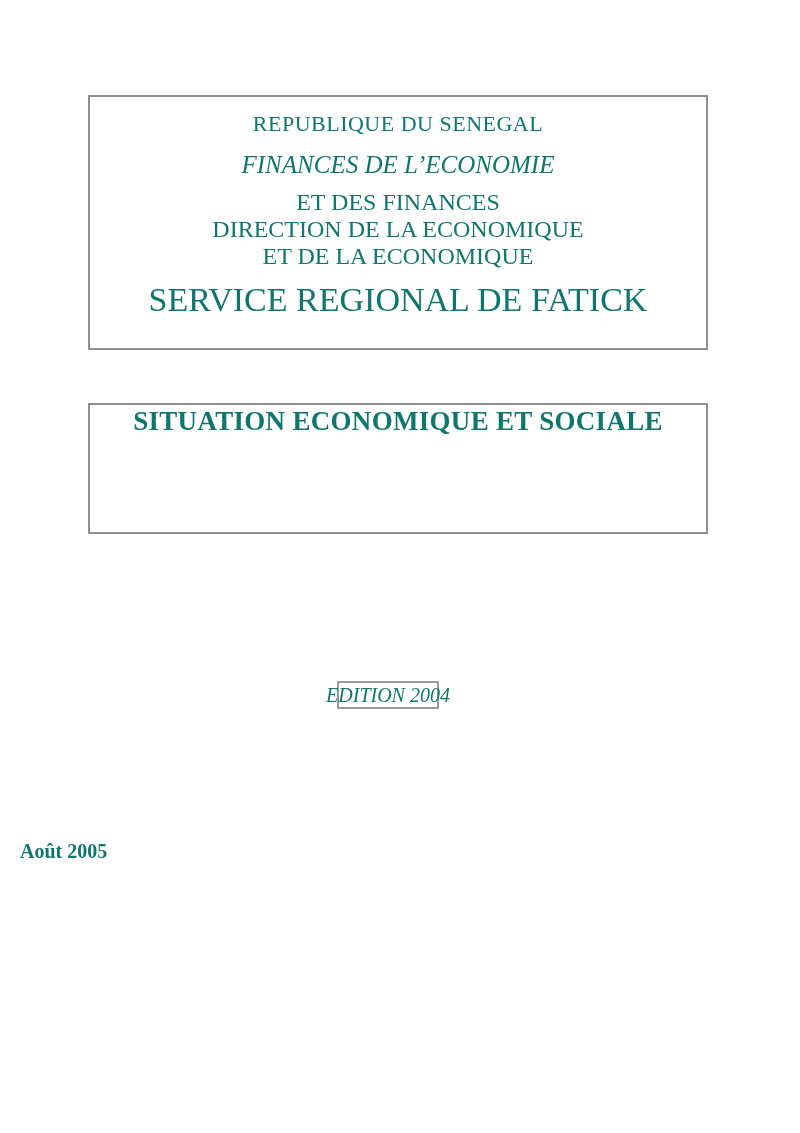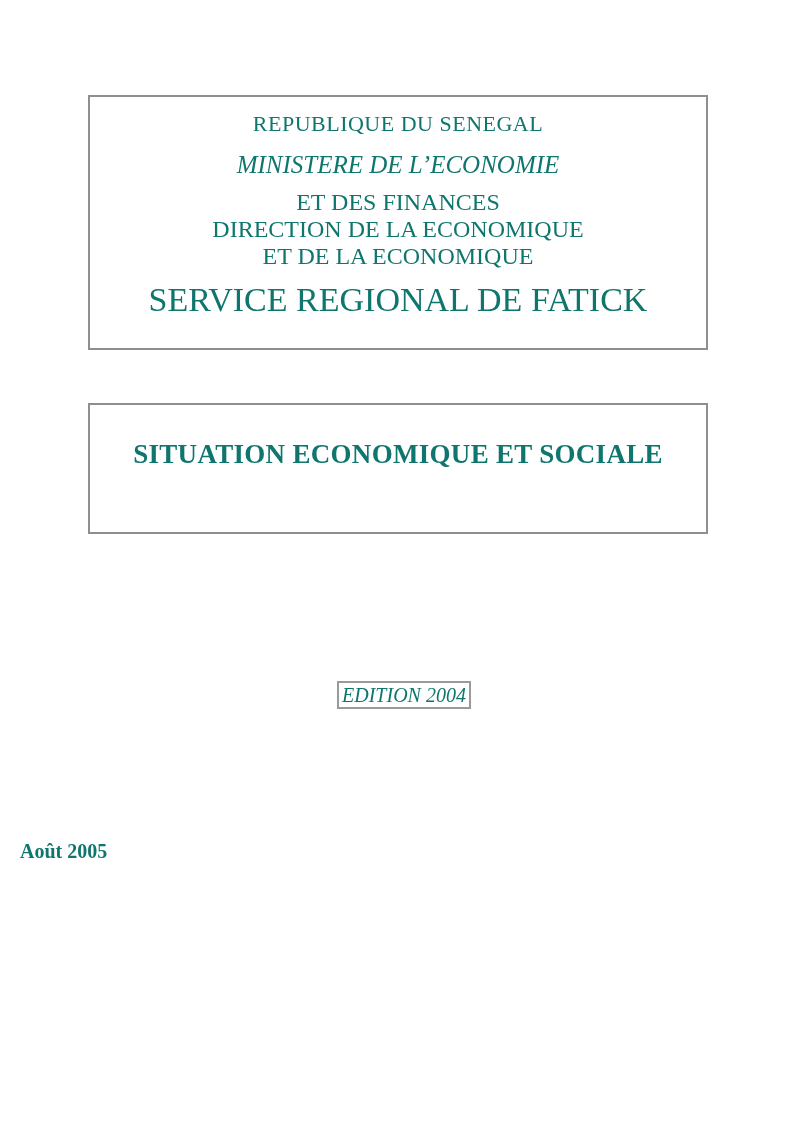--- a/index.html
+++ b/index.html
@@ -51,31 +51,30 @@
     margin-top: 14px !important;
     font-size: 34px;
     line-height: 31px;
   }
   .title-box {
     top: 403px;
     height: 131px;
   }
   .title-box h1 {
     margin: 0;
-    padding-top: 33px;
     font-size: 27px;
     line-height: 32px;
     font-weight: bold;
     letter-spacing: 0.3px;
   }
   .edition-box {
     position: absolute;
     left: 337px;
     top: 681px;
-    width: 134px;
+    width: 102px;
     height: 28px;
     box-sizing: border-box;
     border: 2px solid #9a9a9a;
     background: #ffffff;
     display: flex;
     align-items: center;
     justify-content: center;
   }
   .edition-box span {
     font-style: italic;
@@ -95,21 +94,21 @@
     margin-left: 20px;
   }
 </style>
 </head>
 <body>
 
 <div class="page">
 
   <div class="outlined-box header-box">
     <p class="header-line-republic">REPUBLIQUE DU SENEGAL</p>
-    <p class="header-line-ministry">MINISTERE DE L’ECONOMIE</p>
+    <p class="header-line-ministry">FINANCES DE L’ECONOMIE</p>
     <p class="header-line-mid header-line-mid-first">ET DES FINANCES</p>
     <p class="header-line-mid">DIRECTION DE LA ECONOMIQUE</p>
     <p class="header-line-mid">ET DE LA ECONOMIQUE</p>
     <p class="header-line-service">SERVICE REGIONAL DE FATICK</p>
   </div>
 
   <div class="outlined-box title-box">
     <h1><span>SITUATION ECONOMIQUE ET SOCIALE</span><br></h1>
   </div>
 

